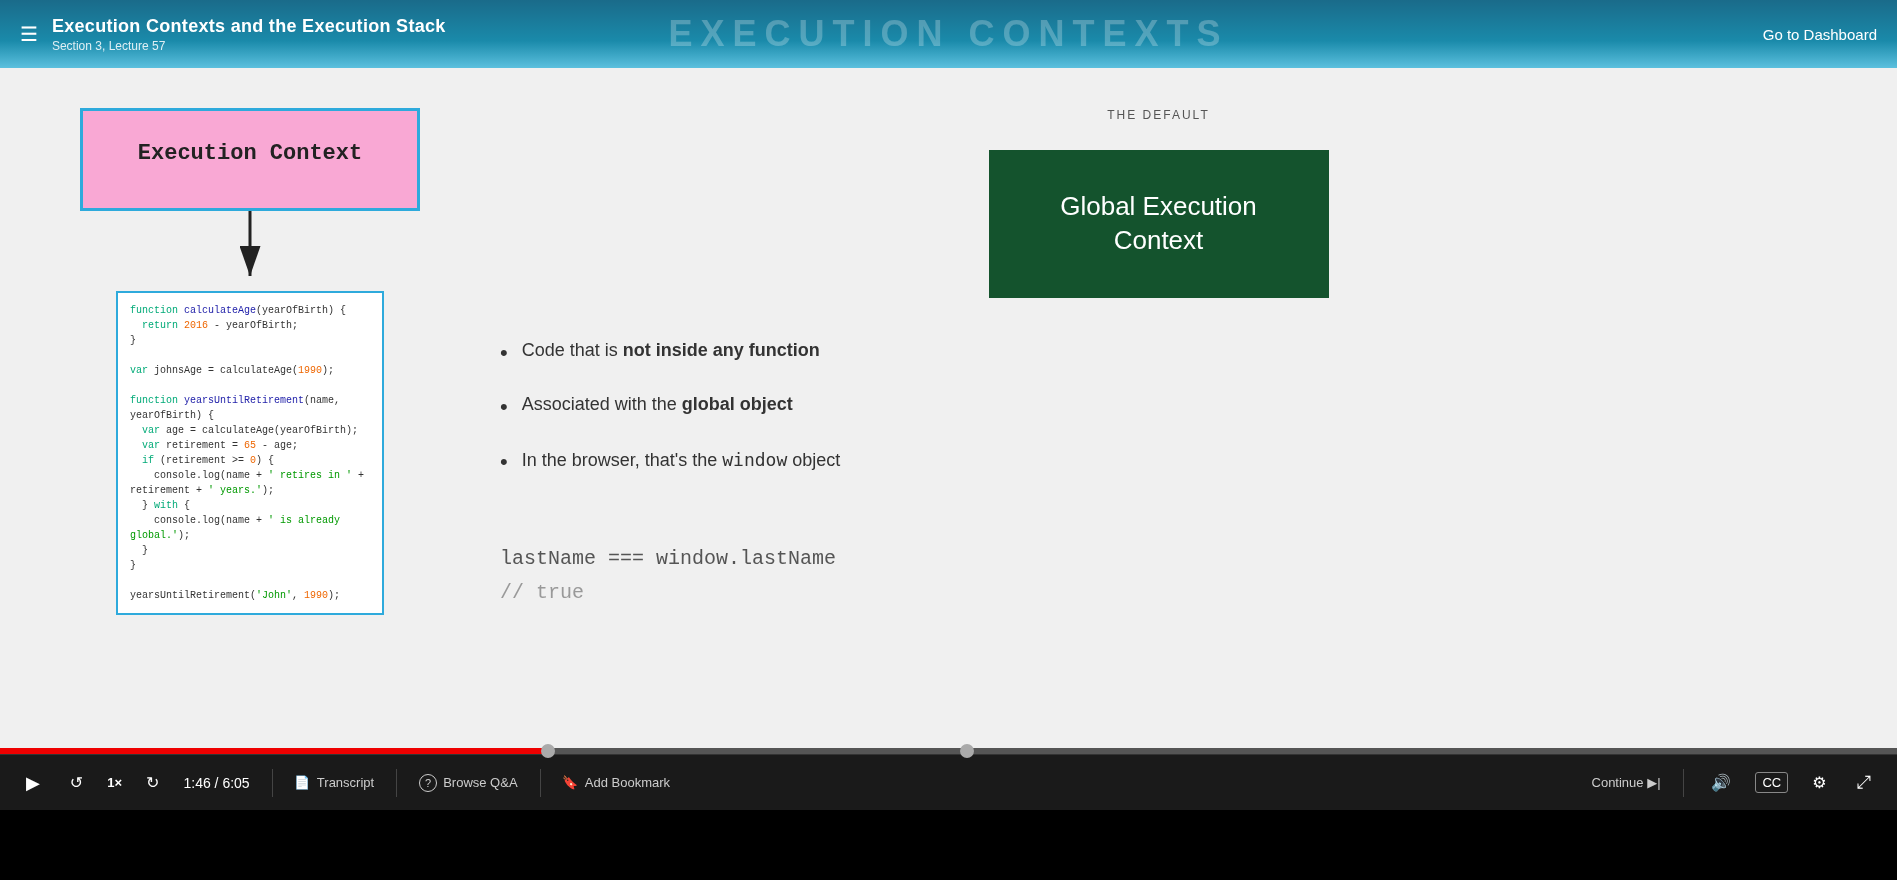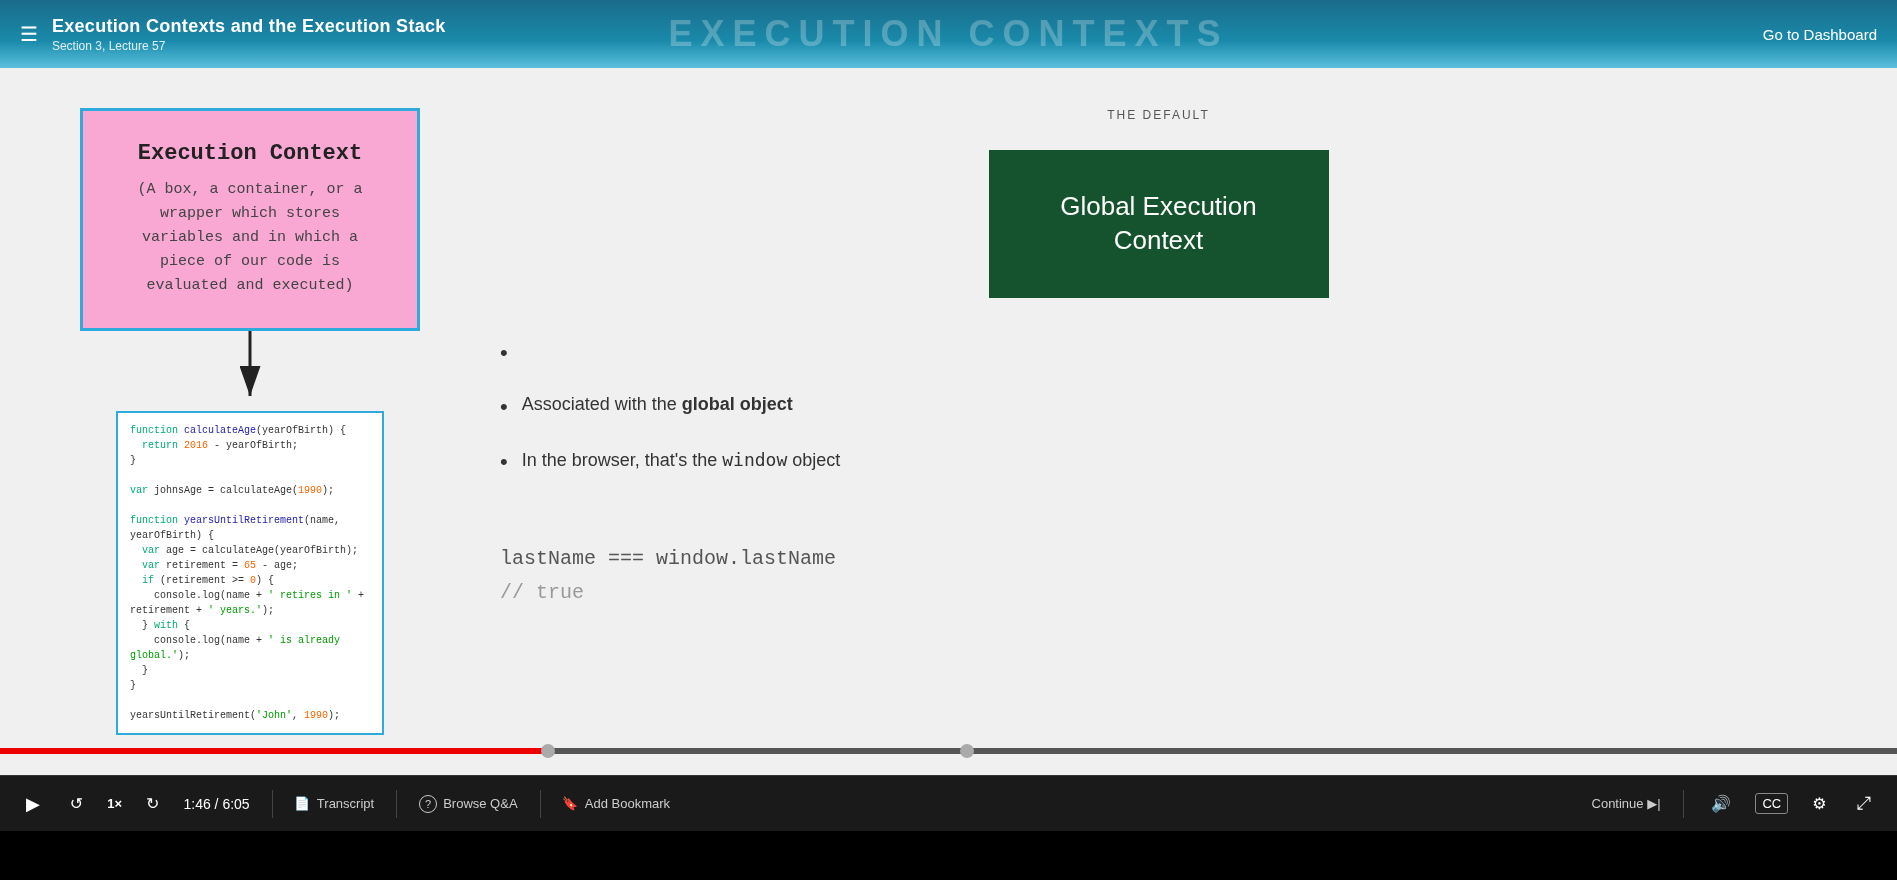--- a/index.html
+++ b/index.html
@@ -318,21 +318,20 @@
 </div>
 
 <div class="video-area">
 
   <div class="slide-content">
 
     <div class="slide-left-col">
 
       <div class="exec-context-box">
         <div class="exec-context-title">Execution Context</div>
-        <div class="exec-context-desc">(A box, a container, or a wrapper which stores variables and in which a piece of our code is evaluated and executed)</div>
       </div>
 
       <div class="arrow-area">
         <svg width="60" height="80">
           <defs>
             <marker id="arrowhead" markerWidth="10" markerHeight="7" refX="10" refY="3.5" orient="auto">
               <polygon points="0 0, 10 3.5, 0 7" fill="#222"></polygon>
             </marker>
           </defs>
           <line x1="30" y1="0" x2="30" y2="65" stroke="#222" stroke-width="3" marker-end="url(#arrowhead)"></line>
@@ -363,20 +362,21 @@
     <div class="slide-right">
       <div class="slide-section-label">THE DEFAULT</div>
 
       <div class="global-exec-context-box">
         Global Execution<br>Context
       </div>
 
       <ul class="bullet-list">
         <li>
           <span class="bullet-dot">•</span>
+          <span>Code that is <strong>not inside any function</strong></span>
         </li>
         <li>
           <span class="bullet-dot">•</span>
           <span>Associated with the <strong>global object</strong></span>
         </li>
         <li>
           <span class="bullet-dot">•</span>
           <span>In the browser, that's the <code>window</code> object</span>
         </li>
       </ul>

